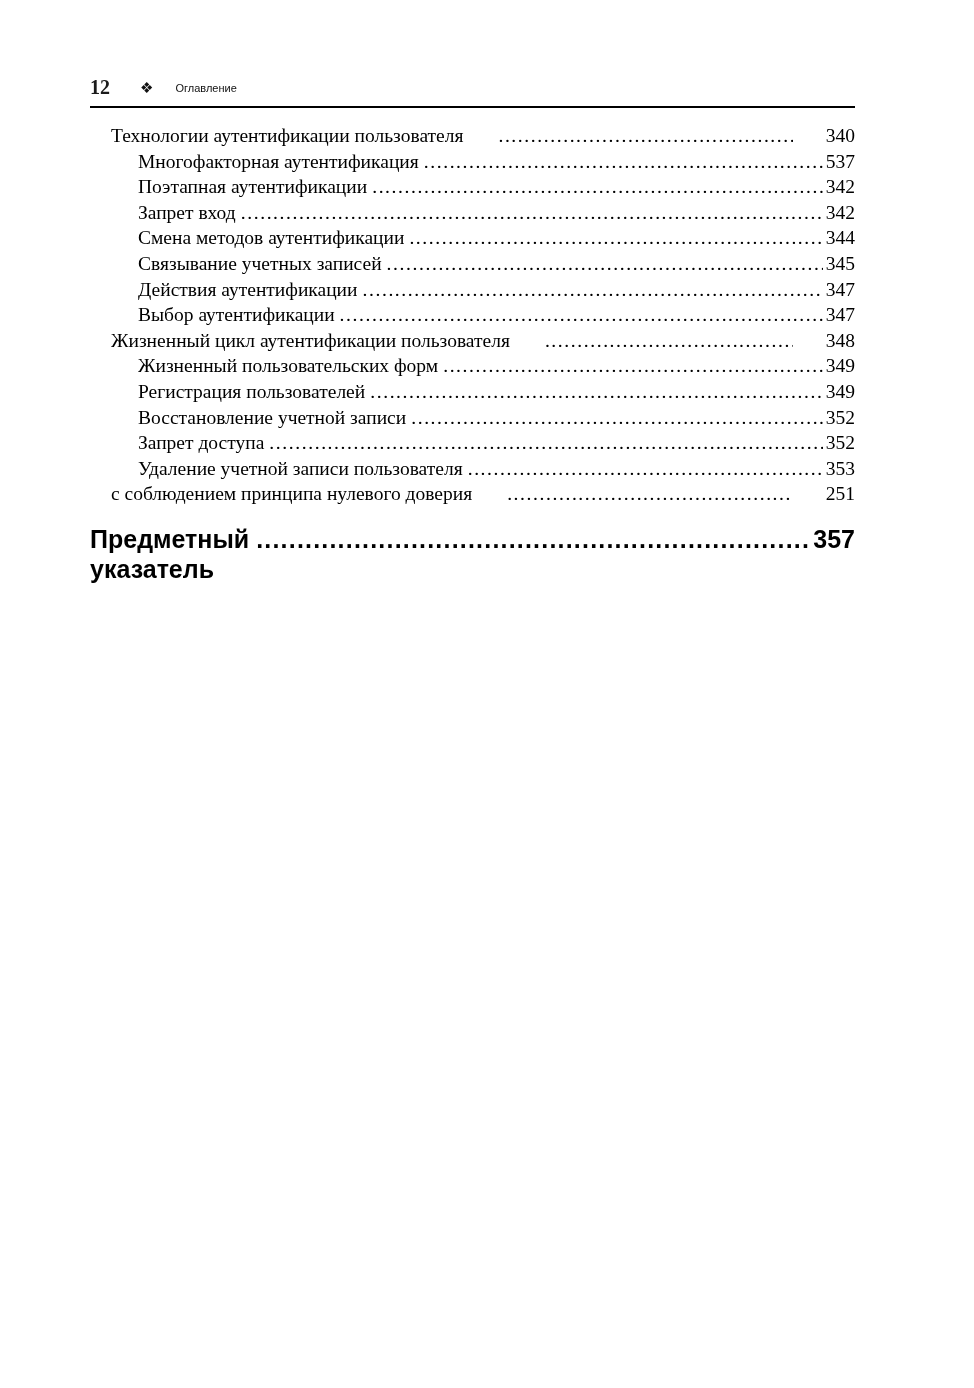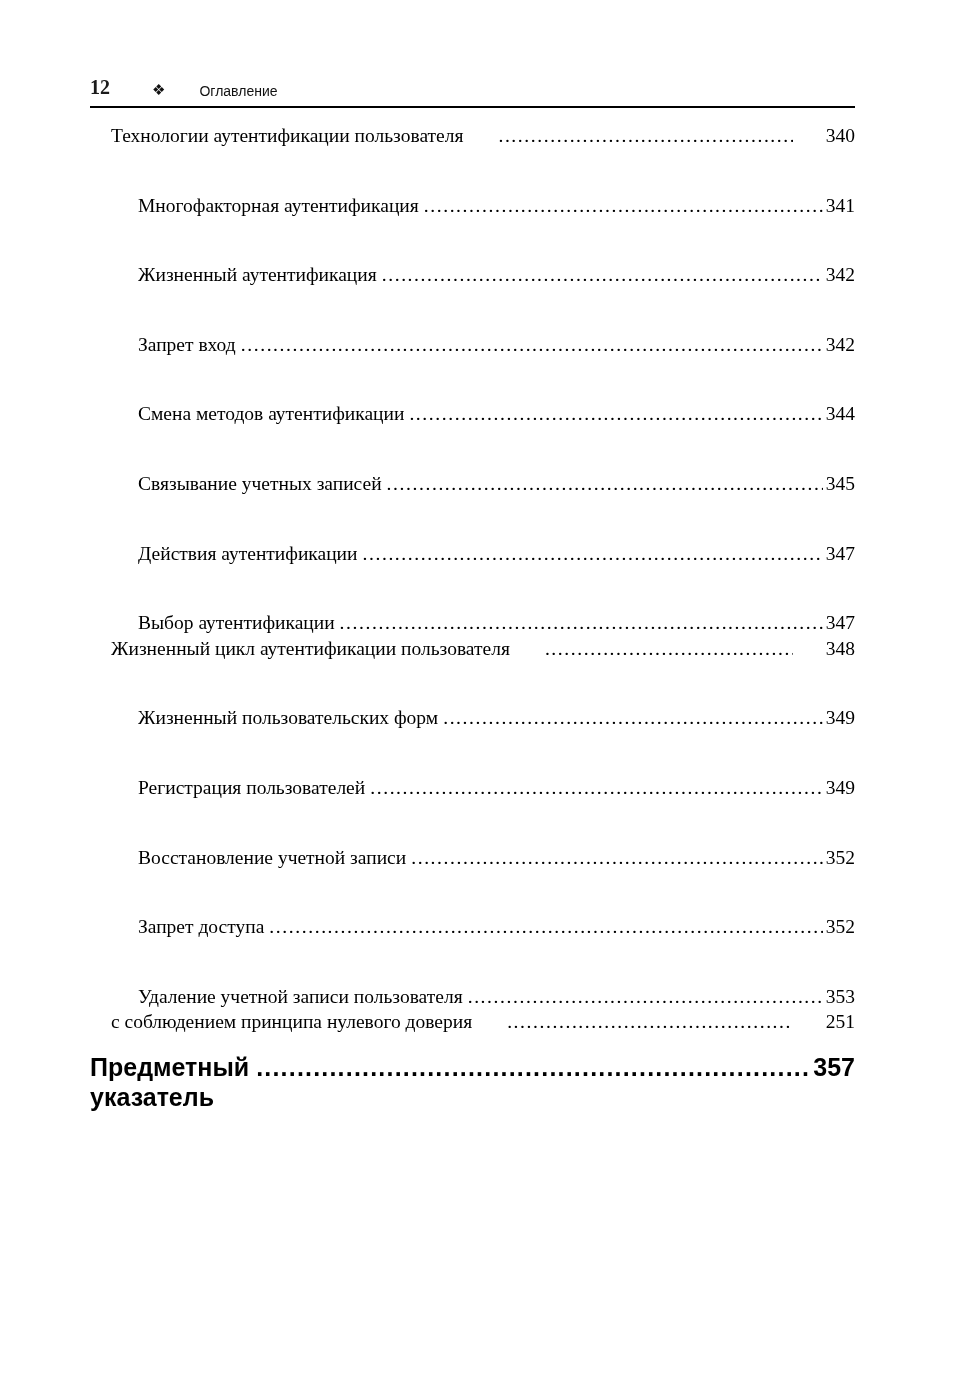--- a/index.html
+++ b/index.html
@@ -14,57 +14,56 @@
     background: #ffffff;
     box-sizing: border-box;
     padding: 76px 119px 0 90px;
     color: #1a1a1a;
     font-family: "Liberation Serif", serif;
     overflow: hidden;
   }
   
   .running-head {
     display: flex;
-    align-items: flex-end;
+    align-items: center;
     font-size: 17px;
-    gap: 12px;
   }
   .running-head .pagenum {
     font-family: "Liberation Serif", serif;
     font-weight: 700;
     font-size: 20px;
   }
   .running-head .orn {
     margin-left: 30px;
     font-size: 15px;
     color: #111;
   }
   .running-head .htitle {
     margin-left: 22px;
     font-family: "Liberation Sans", sans-serif;
-    font-size: 14px;
+    font-size: 11px;
     color: #111;
   }
   .rule {
     border-bottom: 2px solid #000;
     margin-top: 7px;
   }
   
   .toc {
     margin-top: 15px;
   }
   .toc-entry {
     display: flex;
     align-items: baseline;
     font-size: 19.5px;
     line-height: 25.6px;
     color: #000;
   }
   .toc-entry.level-1 { padding-left: 21px; gap: 30px; }
-  .toc-entry.level-2 { padding-left: 48px; margin-top: 44px; }
+  .toc-entry.level-2 { padding-left: 48px; }
   .toc-entry .label {
     flex: 0 0 auto;
     white-space: nowrap;
   }
   .dots {
     flex: 1 1 auto;
     overflow: hidden;
     white-space: nowrap;
     margin: 0 3px 0 5px;
     min-width: 12px;
@@ -105,24 +104,24 @@
 
   <main class="toc" id="toc-list">
       <div class="toc-entry level-1">
     <span class="label">Технологии аутентификации пользователя</span>
     <span class="dots"></span>
     <span class="page-num">340</span>
   </div>
       <div class="toc-entry level-2">
     <span class="label">Многофакторная аутентификация</span>
     <span class="dots"></span>
-    <span class="page-num">341</span>
+    <span class="page-num">537</span>
   </div>
       <div class="toc-entry level-2">
-    <span class="label">Жизненный аутентификация</span>
+    <span class="label">Поэтапная аутентификации</span>
     <span class="dots"></span>
     <span class="page-num">342</span>
   </div>
       <div class="toc-entry level-2">
     <span class="label">Запрет вход</span>
     <span class="dots"></span>
     <span class="page-num">342</span>
   </div>
       <div class="toc-entry level-2">
     <span class="label">Смена методов аутентификации</span>

